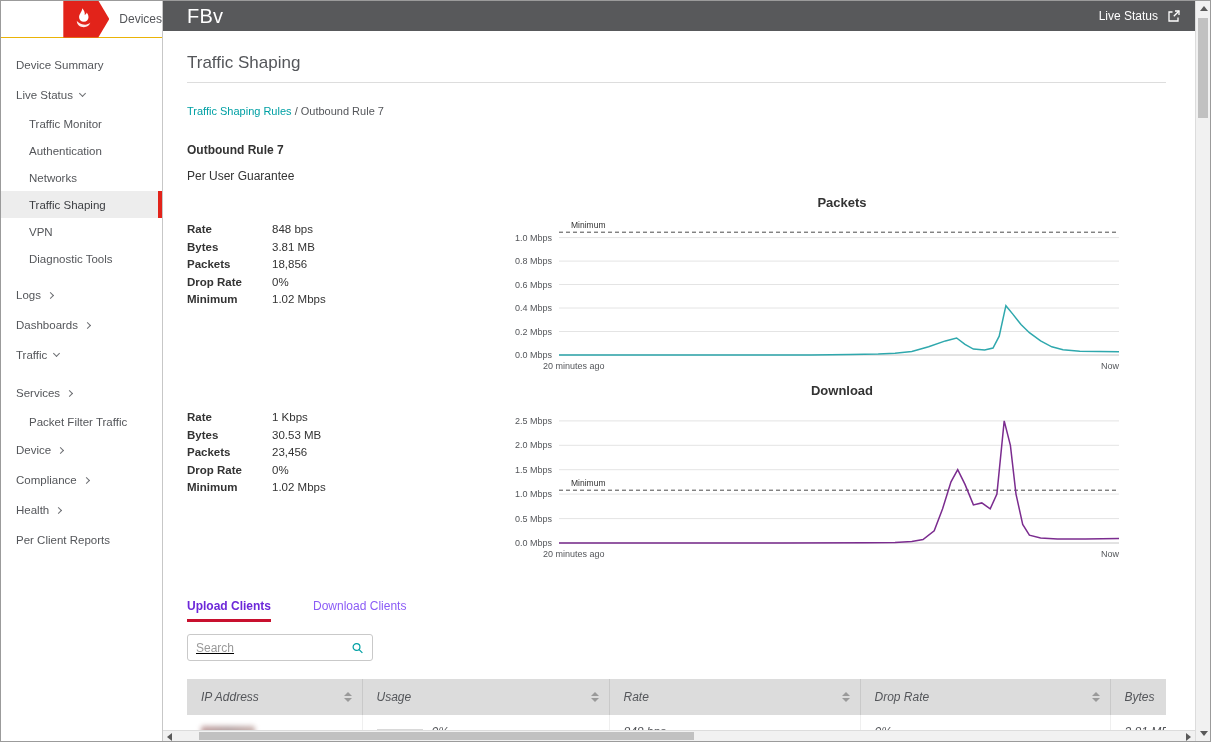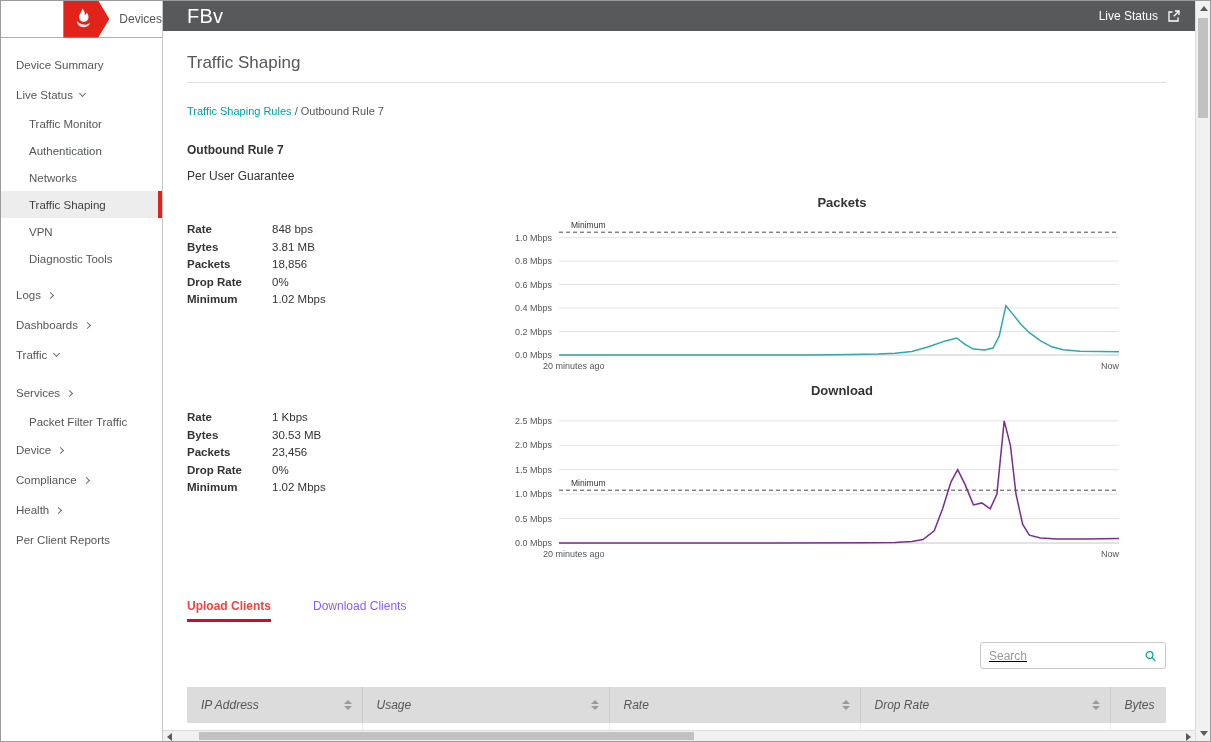--- a/index.html
+++ b/index.html
@@ -47,22 +47,22 @@
   .stats-col { width:318px; padding-top:26px; }
   .stats-row { display:flex; font-size:11.5px; line-height:17.5px; color:#333; }
   .stats-label { width:85px; font-weight:bold; }
   .chart-col { flex:1; }
   .chart-title { width:620px; text-align:center; padding-left:54px; font-size:13px;
                  font-weight:bold; color:#333; line-height:16px; }
 
   
   .tabs { display:flex; gap:42px; margin-top:30px; font-size:12px; }
   .tab { padding-bottom:6px; color:#8b5cf6; cursor:pointer; border-bottom:3px solid transparent; }
-  .tab.active { color:#ef4444; border-bottom-color:#c8102e; font-weight:bold; }
-  .search-row { display:flex; justify-content:flex-end; margin-top:20px;text-decoration:underline; }
+  .tab.active { color:#6d28d9; border-bottom-color:#c8102e; font-weight:bold; }
+  .search-row { display:flex; justify-content:flex-start; margin-top:12px;text-decoration:underline; }
   .search-box { width:186px; height:27px; border:1px solid #c9c9c9; border-radius:3px;
                 display:flex; align-items:center; padding:0 8px; background:#fff; }
   .search-box input { border:none; outline:none; flex:1; font-size:12px; color:#333;
                       font-family:"Liberation Sans",sans-serif; }
   .search-box input::placeholder { color:#9a9a9a; }
 
   
   .table-wrap { margin-top:18px; overflow:hidden; width:100%;font-style:italic; }
   table { border-collapse:collapse; table-layout:fixed; width:1500px; font-size:12px; color:#54565a; }
   th { background:#dcdcdc; height:36px; text-align:left; font-weight:normal; padding:0 14px;

